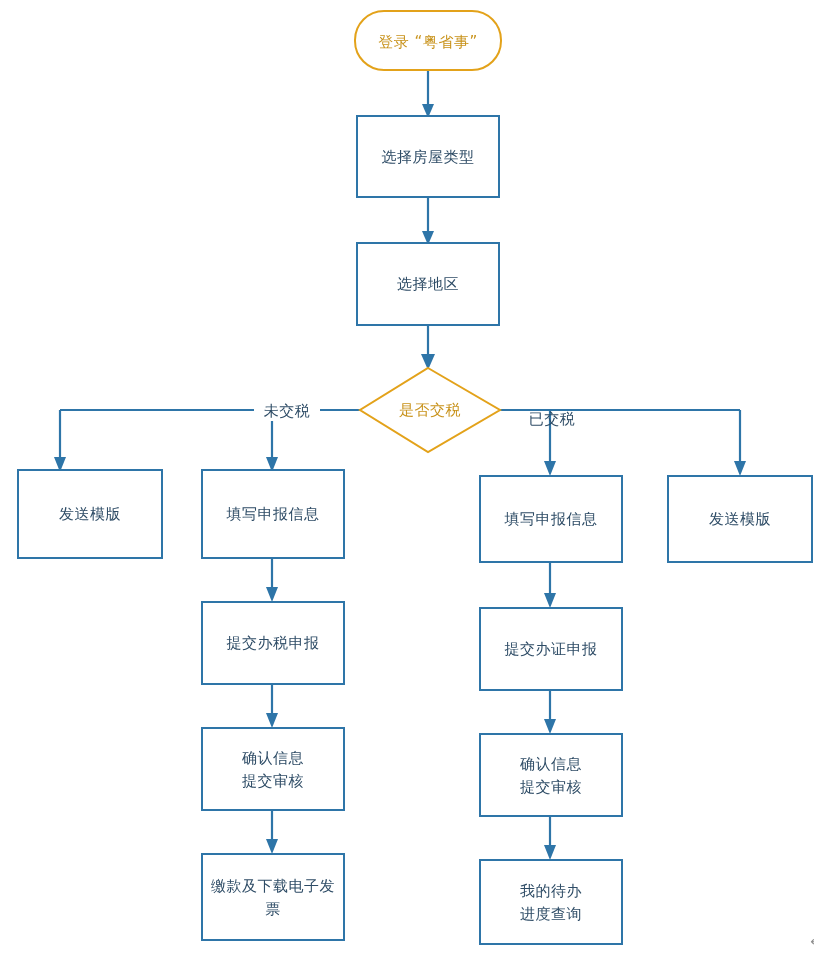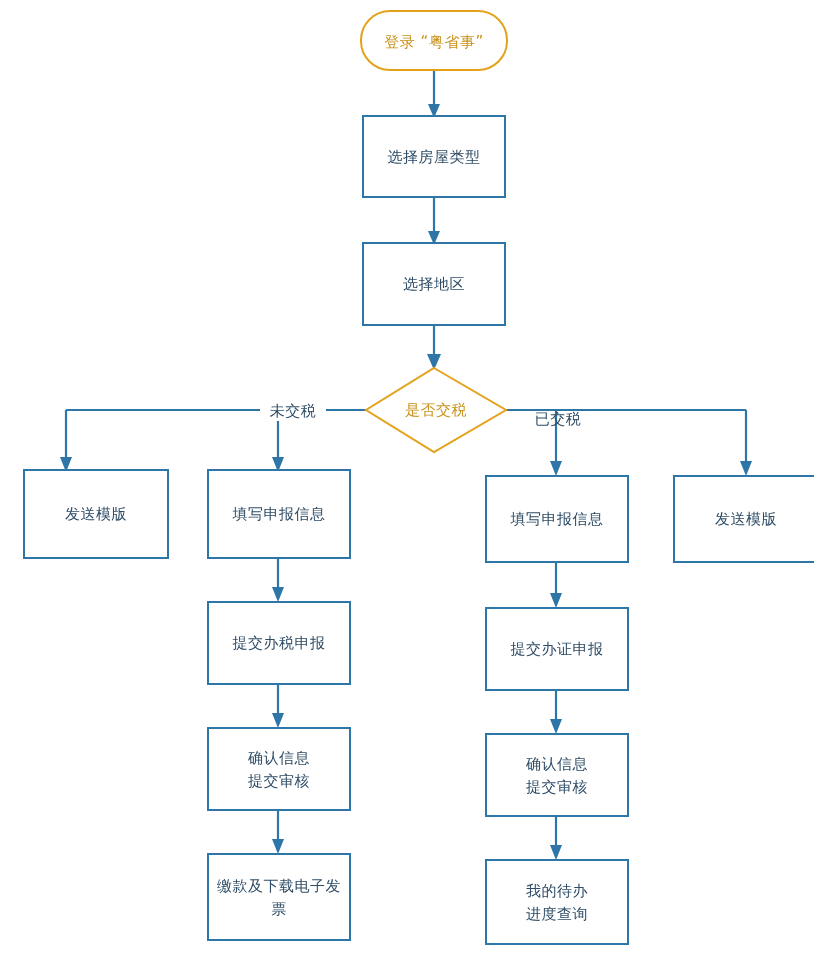--- a/index.html
+++ b/index.html
@@ -11,23 +11,24 @@
   body {
     width: 814px;
     height: 954px;
     position: relative;
     font-family: "DejaVu Sans", "Liberation Sans", sans-serif;
     overflow: hidden;
   }
   #flow-root {
     position: absolute;
     top: 0;
-    left: 16px;
+    left: 0;
     width: 798px;
     height: 954px;
+    padding-left: 10px;
   }
   svg#flow-svg {
     display: block;
     width: 814px;
     height: 954px;
   }
   .node-rect {
     fill: #ffffff;
     stroke: #2E75A8;
     stroke-width: 2;

